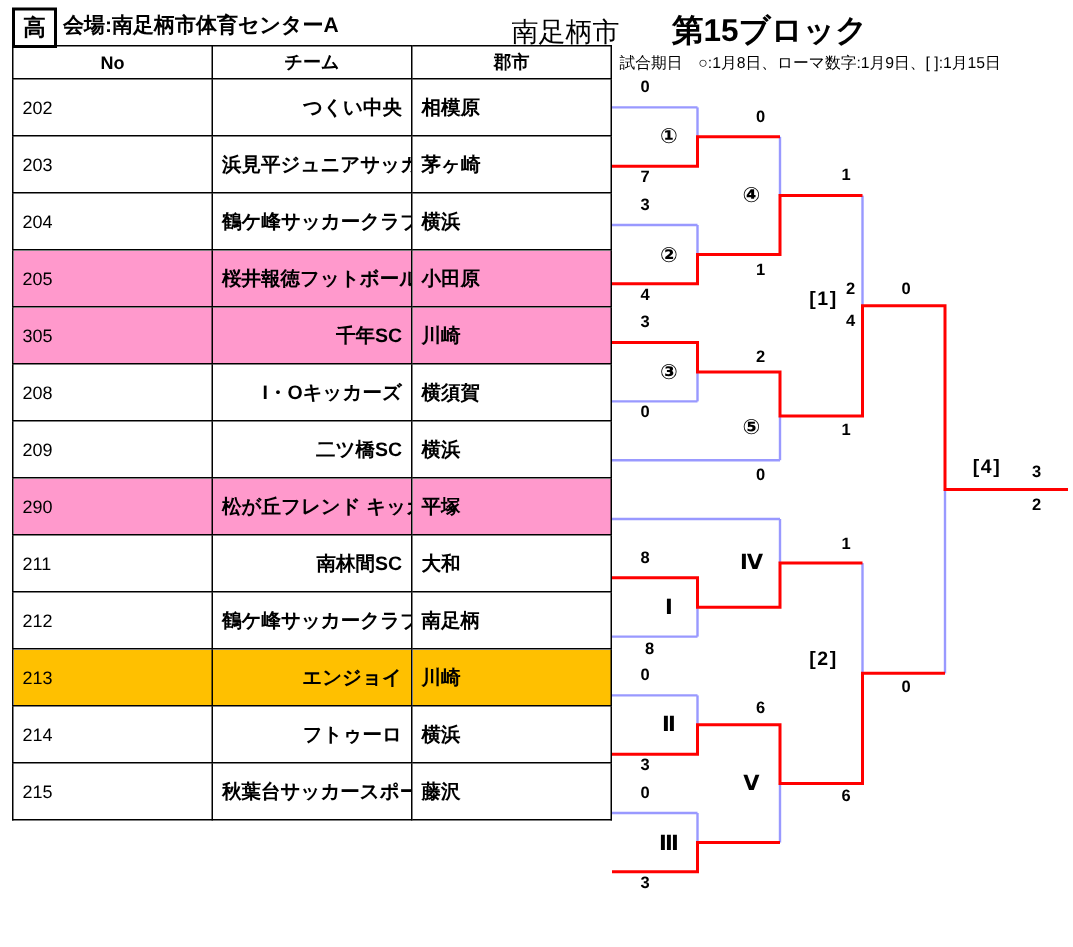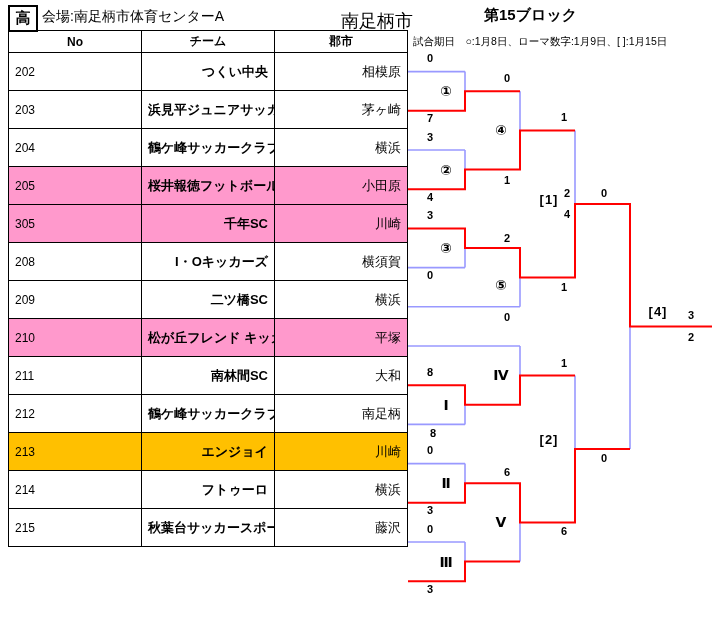--- a/index.html
+++ b/index.html
@@ -2,34 +2,34 @@
 <html style="--row-pink: #ff99cc; --row-yellow: #ffc000; --line-purple: #9999ff; --line-winner: #ff0000;"><head>
 <meta charset="utf-8">
 <style>
   html,body{margin:0;padding:0;background:#ffffff;width:715px;height:631px;overflow:hidden;
     font-family:"Liberation Sans","DejaVu Sans",sans-serif;}
   #page{position:relative;width: 715px;height:631px;background:#fff;}
 
   
   .gradebox{position:absolute;left:8px;top:5px;width:26px;height:23px;border:2px solid #000;
     font-size:15px;font-weight:bold;display:flex;align-items:center;justify-content:center;}
-  .venue{position:absolute;left:42px;top:8px;font-size:14px;font-weight:normal;white-space:nowrap;}
+  .venue{position:absolute;left:42px;top:8px;font-size:14px;font-weight:bold;white-space:nowrap;}
   .hostcity{position:absolute;left:341px;top:9px;font-size:18px;font-weight:normal;white-space:nowrap;}
-  .block{position:absolute;left:484px;top:6px;font-size:15px;font-weight:bold;white-space:nowrap;}
+  .block{position:absolute;left:448px;top:6px;font-size:21px;font-weight:bold;white-space:nowrap;}
   .legend{position:absolute;left:413px;top:35px;font-size:10.5px;white-space:nowrap;}
 
   
   table.teams{position:absolute;left:8px;top:30px;width:400px;border-collapse:collapse;table-layout:fixed;}
   table.teams th,table.teams td{border:1px solid #000;padding:0 6px;overflow:hidden;white-space:nowrap;}
   table.teams tr.hdr{height:22px;}
   table.teams tr.row{height:38px;}
   th{font-size:12px;font-weight:bold;}
   td.no{width:41px;font-size:12px;text-align:left;}
   td.team{width:288px;font-size:13px;font-weight:bold;text-align:right;padding-right:12px;}
-  td.city{width:47px;font-size:13px;font-weight:normal;text-align:right;padding:0 2px;}
+  td.city{width:47px;font-size:13px;font-weight:bold;text-align:left;padding:0 2px;}
   tr.hl-pink td{background:var(--row-pink);}
   tr.hl-yellow td{background:var(--row-yellow);}
 
   
   svg.bracket{position:absolute;left:0;top:0;pointer-events:none;}
   .pl{stroke:var(--line-purple);stroke-width:1.6;fill:none;}
   .rl{stroke:var(--line-winner);stroke-width:2;fill:none;}
   .bscore{position:absolute;transform:translate(-50%,-50%);font-size:11px;font-weight:bold;color:#000;white-space:nowrap;}
   .blabel{position:absolute;transform:translate(-50%,-50%);font-size:14px;font-weight:bold;color:#000;white-space:nowrap;}
   .bracketlbl{font-size:13px;letter-spacing:1px;}
@@ -81,21 +81,21 @@
           <td class="no">208</td>
           <td class="team">I・Oキッカーズ</td>
           <td class="city">横須賀</td>
         </tr>
     <tr class="row">
           <td class="no">209</td>
           <td class="team">二ツ橋SC</td>
           <td class="city">横浜</td>
         </tr>
     <tr class="row hl-pink">
-          <td class="no">210</td>
+          <td class="no">290</td>
           <td class="team">松が丘フレンド キッカーズ</td>
           <td class="city">平塚</td>
         </tr>
     <tr class="row">
           <td class="no">211</td>
           <td class="team">南林間SC</td>
           <td class="city">大和</td>
         </tr>
     <tr class="row">
           <td class="no">212</td>

